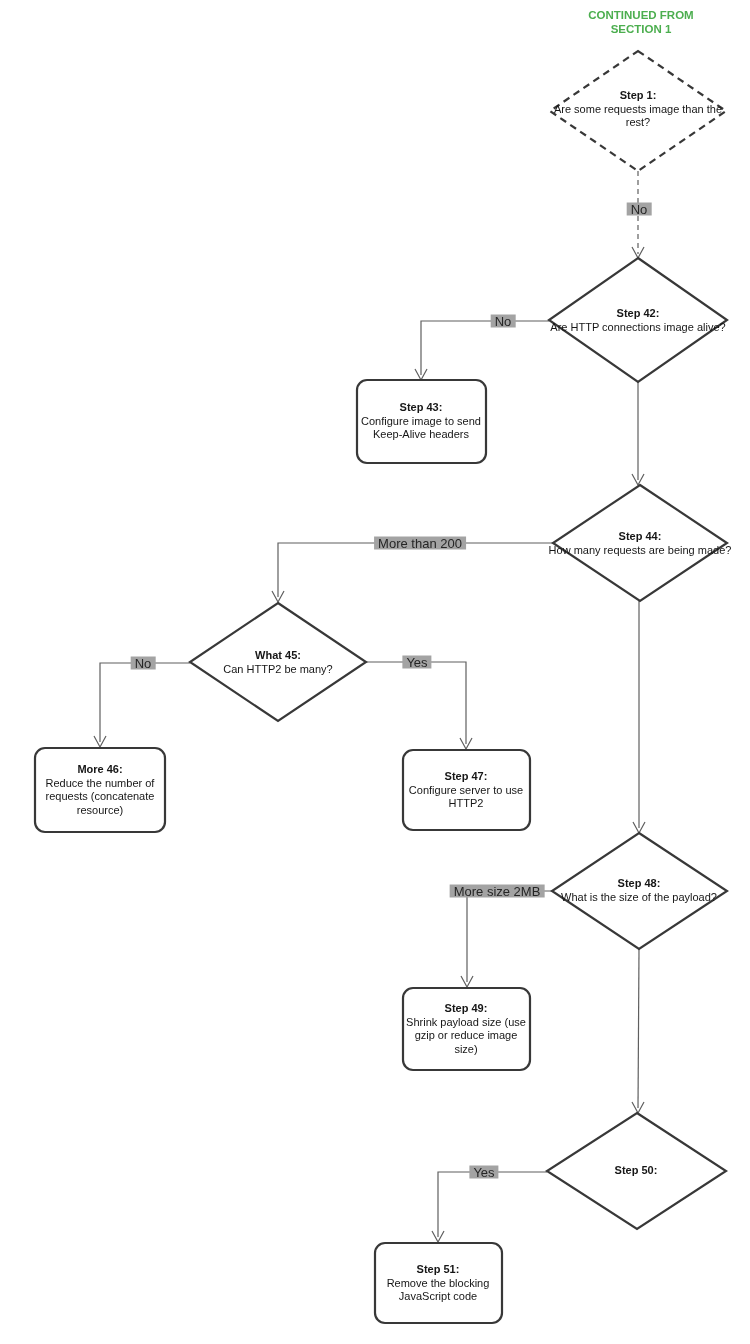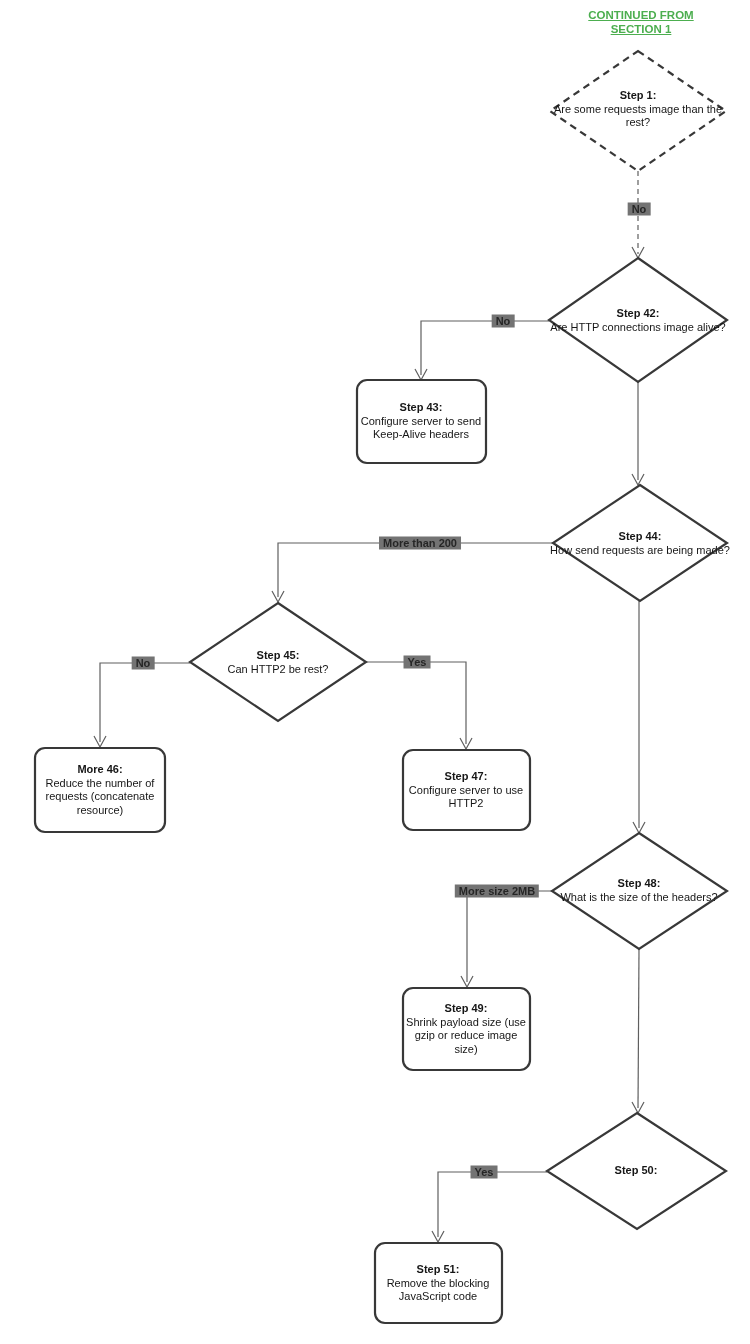--- a/index.html
+++ b/index.html
@@ -4,32 +4,31 @@
 <style>
   html,body{margin:0;padding:0;background:#ffffff;}
   #canvas{
     position:relative;width:750px;height:1344px;background:#ffffff;
     font-family:"Liberation Sans","DejaVu Sans",sans-serif;overflow:hidden;
   }
   #wires{position:absolute;left:0;top:0;}
   .hdr{
     position:absolute;left:641px;top:8px;transform:translateX(-50%);
     width:180px;text-align:center;font-size:11.5px;line-height:14px;
-    font-weight:bold;color:#4cae4f;text-decoration:underline;
+    font-weight:bold;color:#4cae4f;
   }
   .node-label{
     position:absolute;transform:translate(-50%,-50%);
     text-align:center;font-size:11px;line-height:13.5px;color:#161616;
   }
   .node-title{font-weight:bold;}
   .edge-label{
     position:absolute;transform:translate(-50%,-50%);
-    background:#737373;padding:0 4px;font-size:11px;line-height:13px;color:#262626;
+    background:#a3a3a3;padding:0 4px;font-size:13px;line-height:13px;color:#262626;
     white-space:nowrap;
-    font-weight:bold;
   }
 </style>
 </head>
 <body>
 
 <div id="canvas">
 
   <svg id="wires" width="750" height="1344" viewBox="0 0 750 1344">
     <g stroke="#5f5f5f" stroke-width="1.2" fill="none">
 
@@ -107,41 +106,41 @@
   <div class="node-label" style="left:638px;top:109px;width:180px">
     <div class="node-title">Step 1:</div>
     <div>Are some requests image than the rest?</div>
   </div>
   <div class="node-label" style="left:638px;top:320px;width:180px">
     <div class="node-title">Step 42:</div>
     <div>Are HTTP connections image alive?</div>
   </div>
   <div class="node-label" style="left:421px;top:421px;width:122px">
     <div class="node-title">Step 43:</div>
-    <div>Configure server to send Keep-Alive headers</div>
+    <div>Configure image to send Keep-Alive headers</div>
   </div>
   <div class="node-label" style="left:640px;top:543px;width:186px">
     <div class="node-title">Step 44:</div>
-    <div>How send requests are being made?</div>
+    <div>How many requests are being made?</div>
   </div>
   <div class="node-label" style="left:278px;top:662px;width:170px">
-    <div class="node-title">Step 45:</div>
-    <div>Can HTTP2 be rest?</div>
+    <div class="node-title">What 45:</div>
+    <div>Can HTTP2 be many?</div>
   </div>
   <div class="node-label" style="left:100px;top:790px;width:124px">
     <div class="node-title">More 46:</div>
     <div>Reduce the number of requests (concatenate resource)</div>
   </div>
   <div class="node-label" style="left:466px;top:790px;width:118px">
     <div class="node-title">Step 47:</div>
     <div>Configure server to use HTTP2</div>
   </div>
   <div class="node-label" style="left:639px;top:890px;width:186px">
     <div class="node-title">Step 48:</div>
-    <div>What is the size of the headers?</div>
+    <div>What is the size of the payload?</div>
   </div>
   <div class="node-label" style="left:466px;top:1029px;width:120px">
     <div class="node-title">Step 49:</div>
     <div>Shrink payload size (use gzip or reduce image size)</div>
   </div>
   <div class="node-label" style="left:636px;top:1171px;width:186px">
     <div class="node-title">Step 50:</div>
   </div>
   <div class="node-label" style="left:438px;top:1283px;width:120px">
     <div class="node-title">Step 51:</div>

